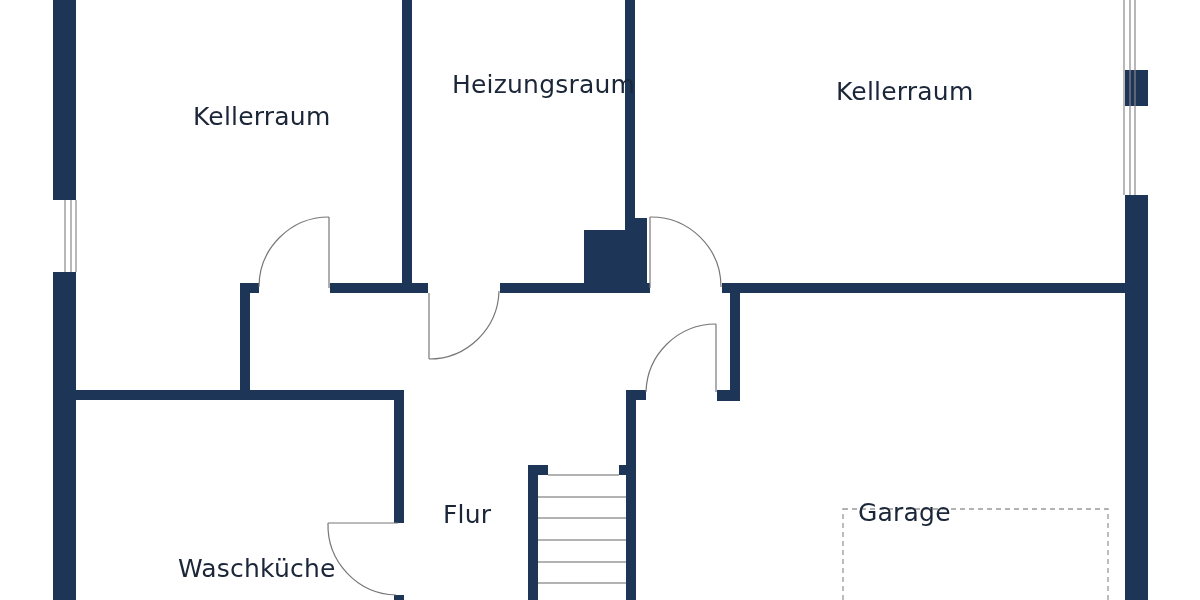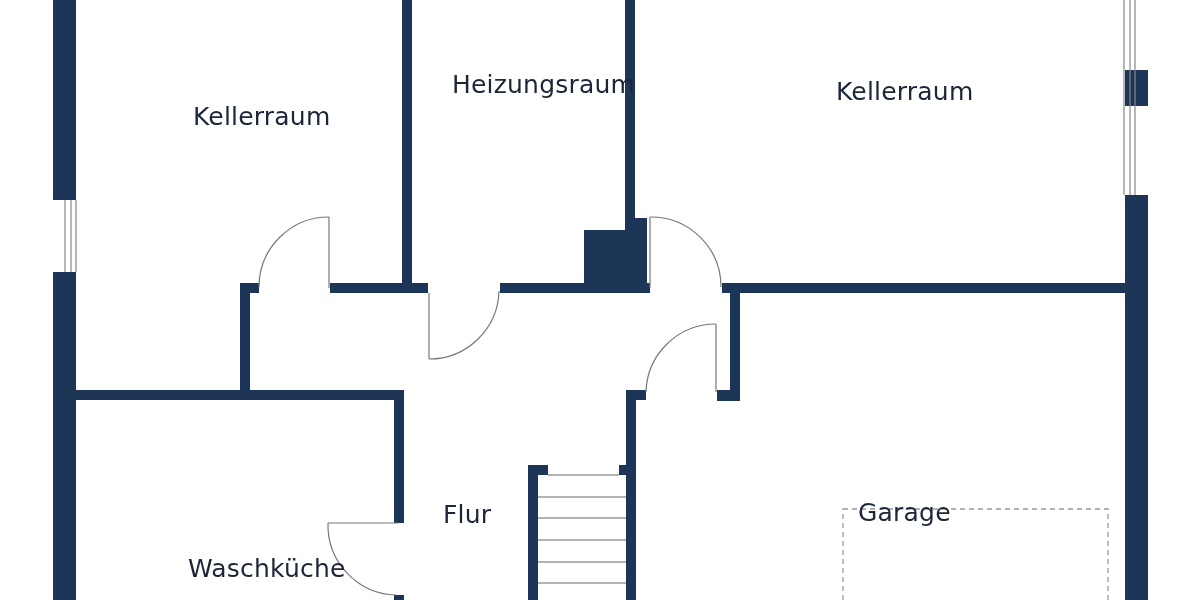--- a/index.html
+++ b/index.html
@@ -99,14 +99,14 @@
     <line class="stair-line" x1="538" y1="583" x2="626" y2="583"></line>
   </g>
 
   <rect class="garage-box" x="843" y="509" width="265" height="100"></rect>
 </svg>
 
 <div class="label" style="left:193px; top:102px;">Kellerraum</div>
 <div class="label" style="left:452px; top:70px;">Heizungsraum</div>
 <div class="label" style="left:836px; top:77px;">Kellerraum</div>
 <div class="label" style="left:443px; top:500px;">Flur</div>
-<div class="label" style="left:188px; top:554px;">Waschküche</div>
+<div class="label" style="left:178px; top:554px;">Waschküche</div>
 <div class="label" style="left:858px; top:498px;">Garage</div>
 
 </body></html>

